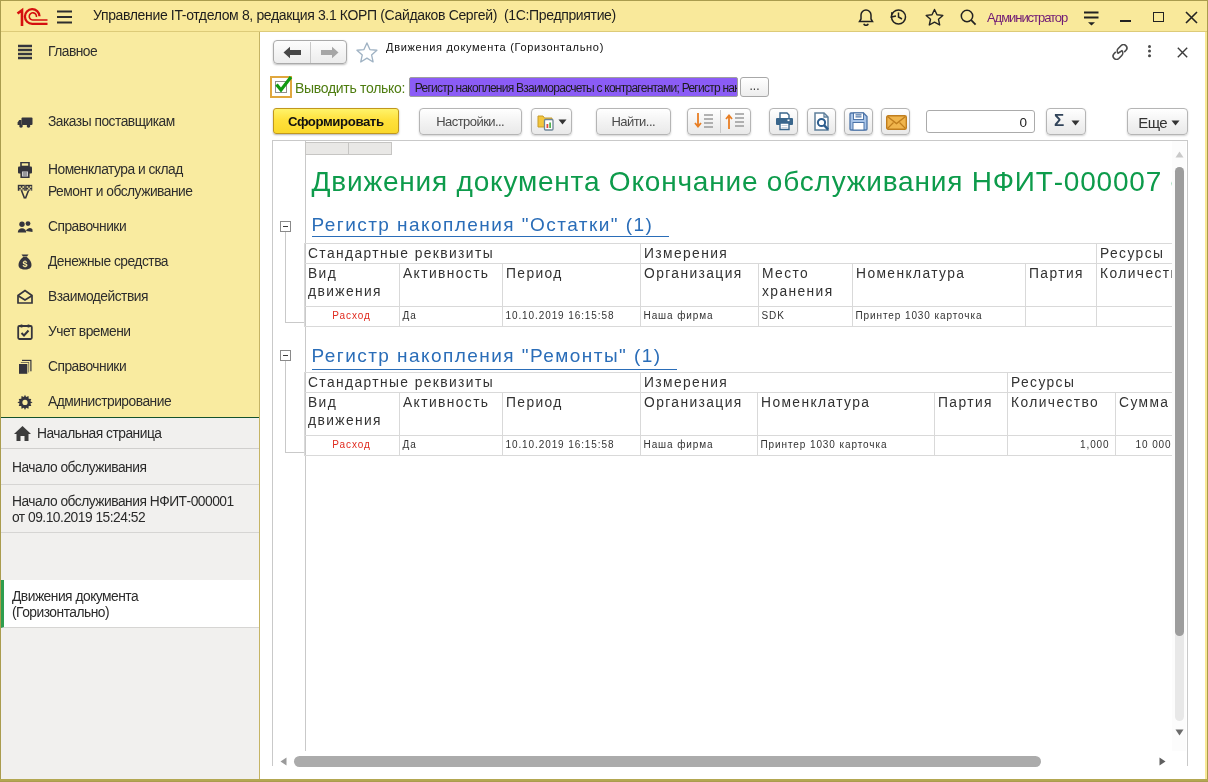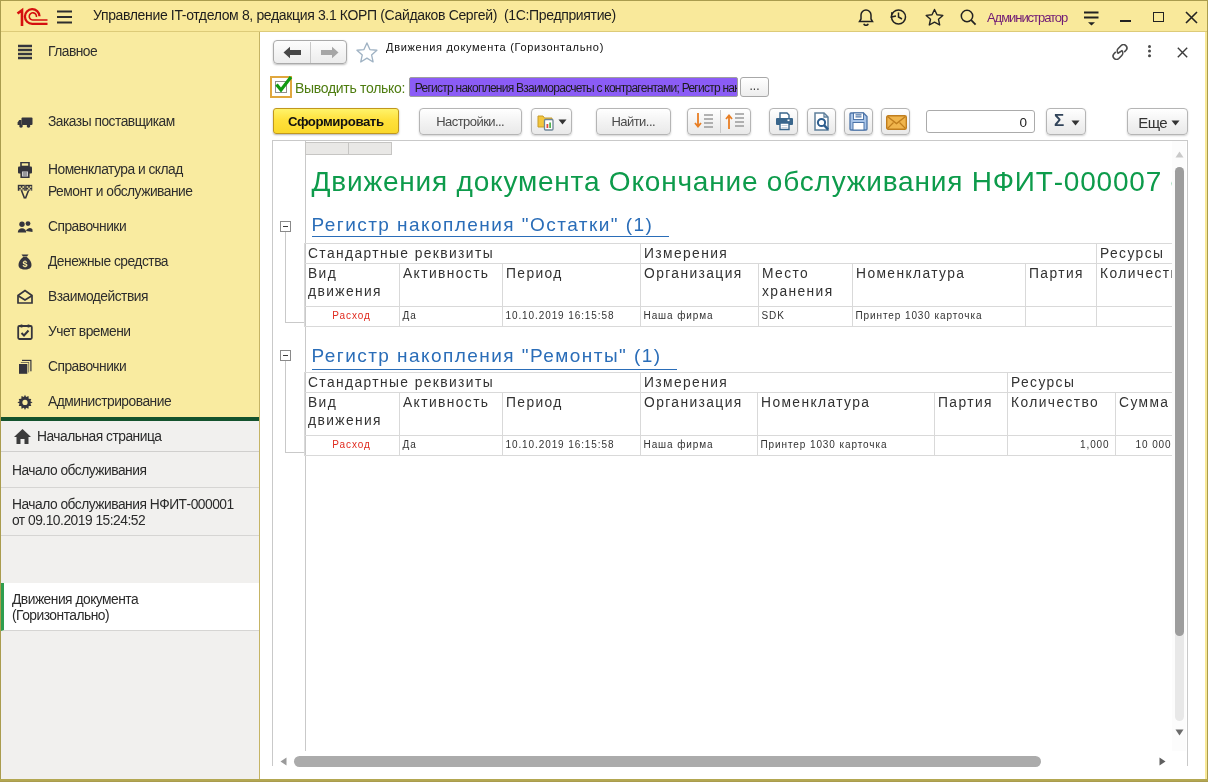--- a/index.html
+++ b/index.html
@@ -9,21 +9,21 @@
 
 #topbar { position:absolute; left:1px; top:1px; width:1206px; height:31px; background:#f9e99b; border-bottom:1px solid #ddcb79;padding-left:44px; }
 #apptitle { position:absolute; left:92px; top:6px; font-size:14px; letter-spacing:-0.35px; color:#1d1d1d; }
 
 #sidebar { position:absolute; left:1px; top:32px; width:258px; height:385px; background:#f9eba0; }
 #sidebar .mitem { position:absolute; left:0; width:258px; height:35px; }
 #sidebar .mi { position:absolute; left:16px; top:50%; margin-top:-8px; width:16px; height:16px; }
 #sidebar .ml { position:absolute; left:47px; top:50%; margin-top:-8px; font-size:13.8px; letter-spacing:-0.5px; color:#2d2d2d; white-space:nowrap; }
 #sbborder { position:absolute; left:259px; top:32px; width:1px; height:748px; background:#c5b465; }
 
-#lpanel { position:absolute; left:1px; top:417px; width:258px; height:362px; background:#f1f0ee; border-top:4px solid #14532d; }
+#lpanel { position:absolute; left:1px; top:417px; width:258px; height:362px; background:#f1f0ee; border-top:1px solid #14532d; }
 .lphead { position:absolute; left:0; top:0; width:258px; height:31px; border-bottom:1px solid #d0cfcd; }
 .tab { position:absolute; left:0; width:258px; background:#f1f0ee; border-bottom:1px solid #d6d5d3; color:#2a2a2a; font-size:13.8px; letter-spacing:-0.5px; }
 .tab .tx { position:absolute; left:11px; top:calc(50% + 1.5px); transform:translateY(-50%); line-height:16px; white-space:nowrap; }
 
 #main { position:absolute; left:260px; top:32px; width:945px; height:747px; background:#fff; }
 .btn { position:absolute; border:1px solid #b5b5b5; border-radius:4px; background:linear-gradient(#ffffff, #f2f2f2 55%, #e9e9e9); box-shadow:0 1px 2px rgba(0,0,0,0.18); }
 .btn .bt { position:absolute; width:100%; text-align:center; font-size:13px; letter-spacing:-0.55px; color:#4a4a4a; }
 
 #repbox { position:absolute; left:11.5px; top:108px; width:916px; height:626px; border:1px solid #c9c9c9; }
 #repclip { position:absolute; left:0; top:0; width:900px; height:610px; overflow:hidden; background:#fff; }

